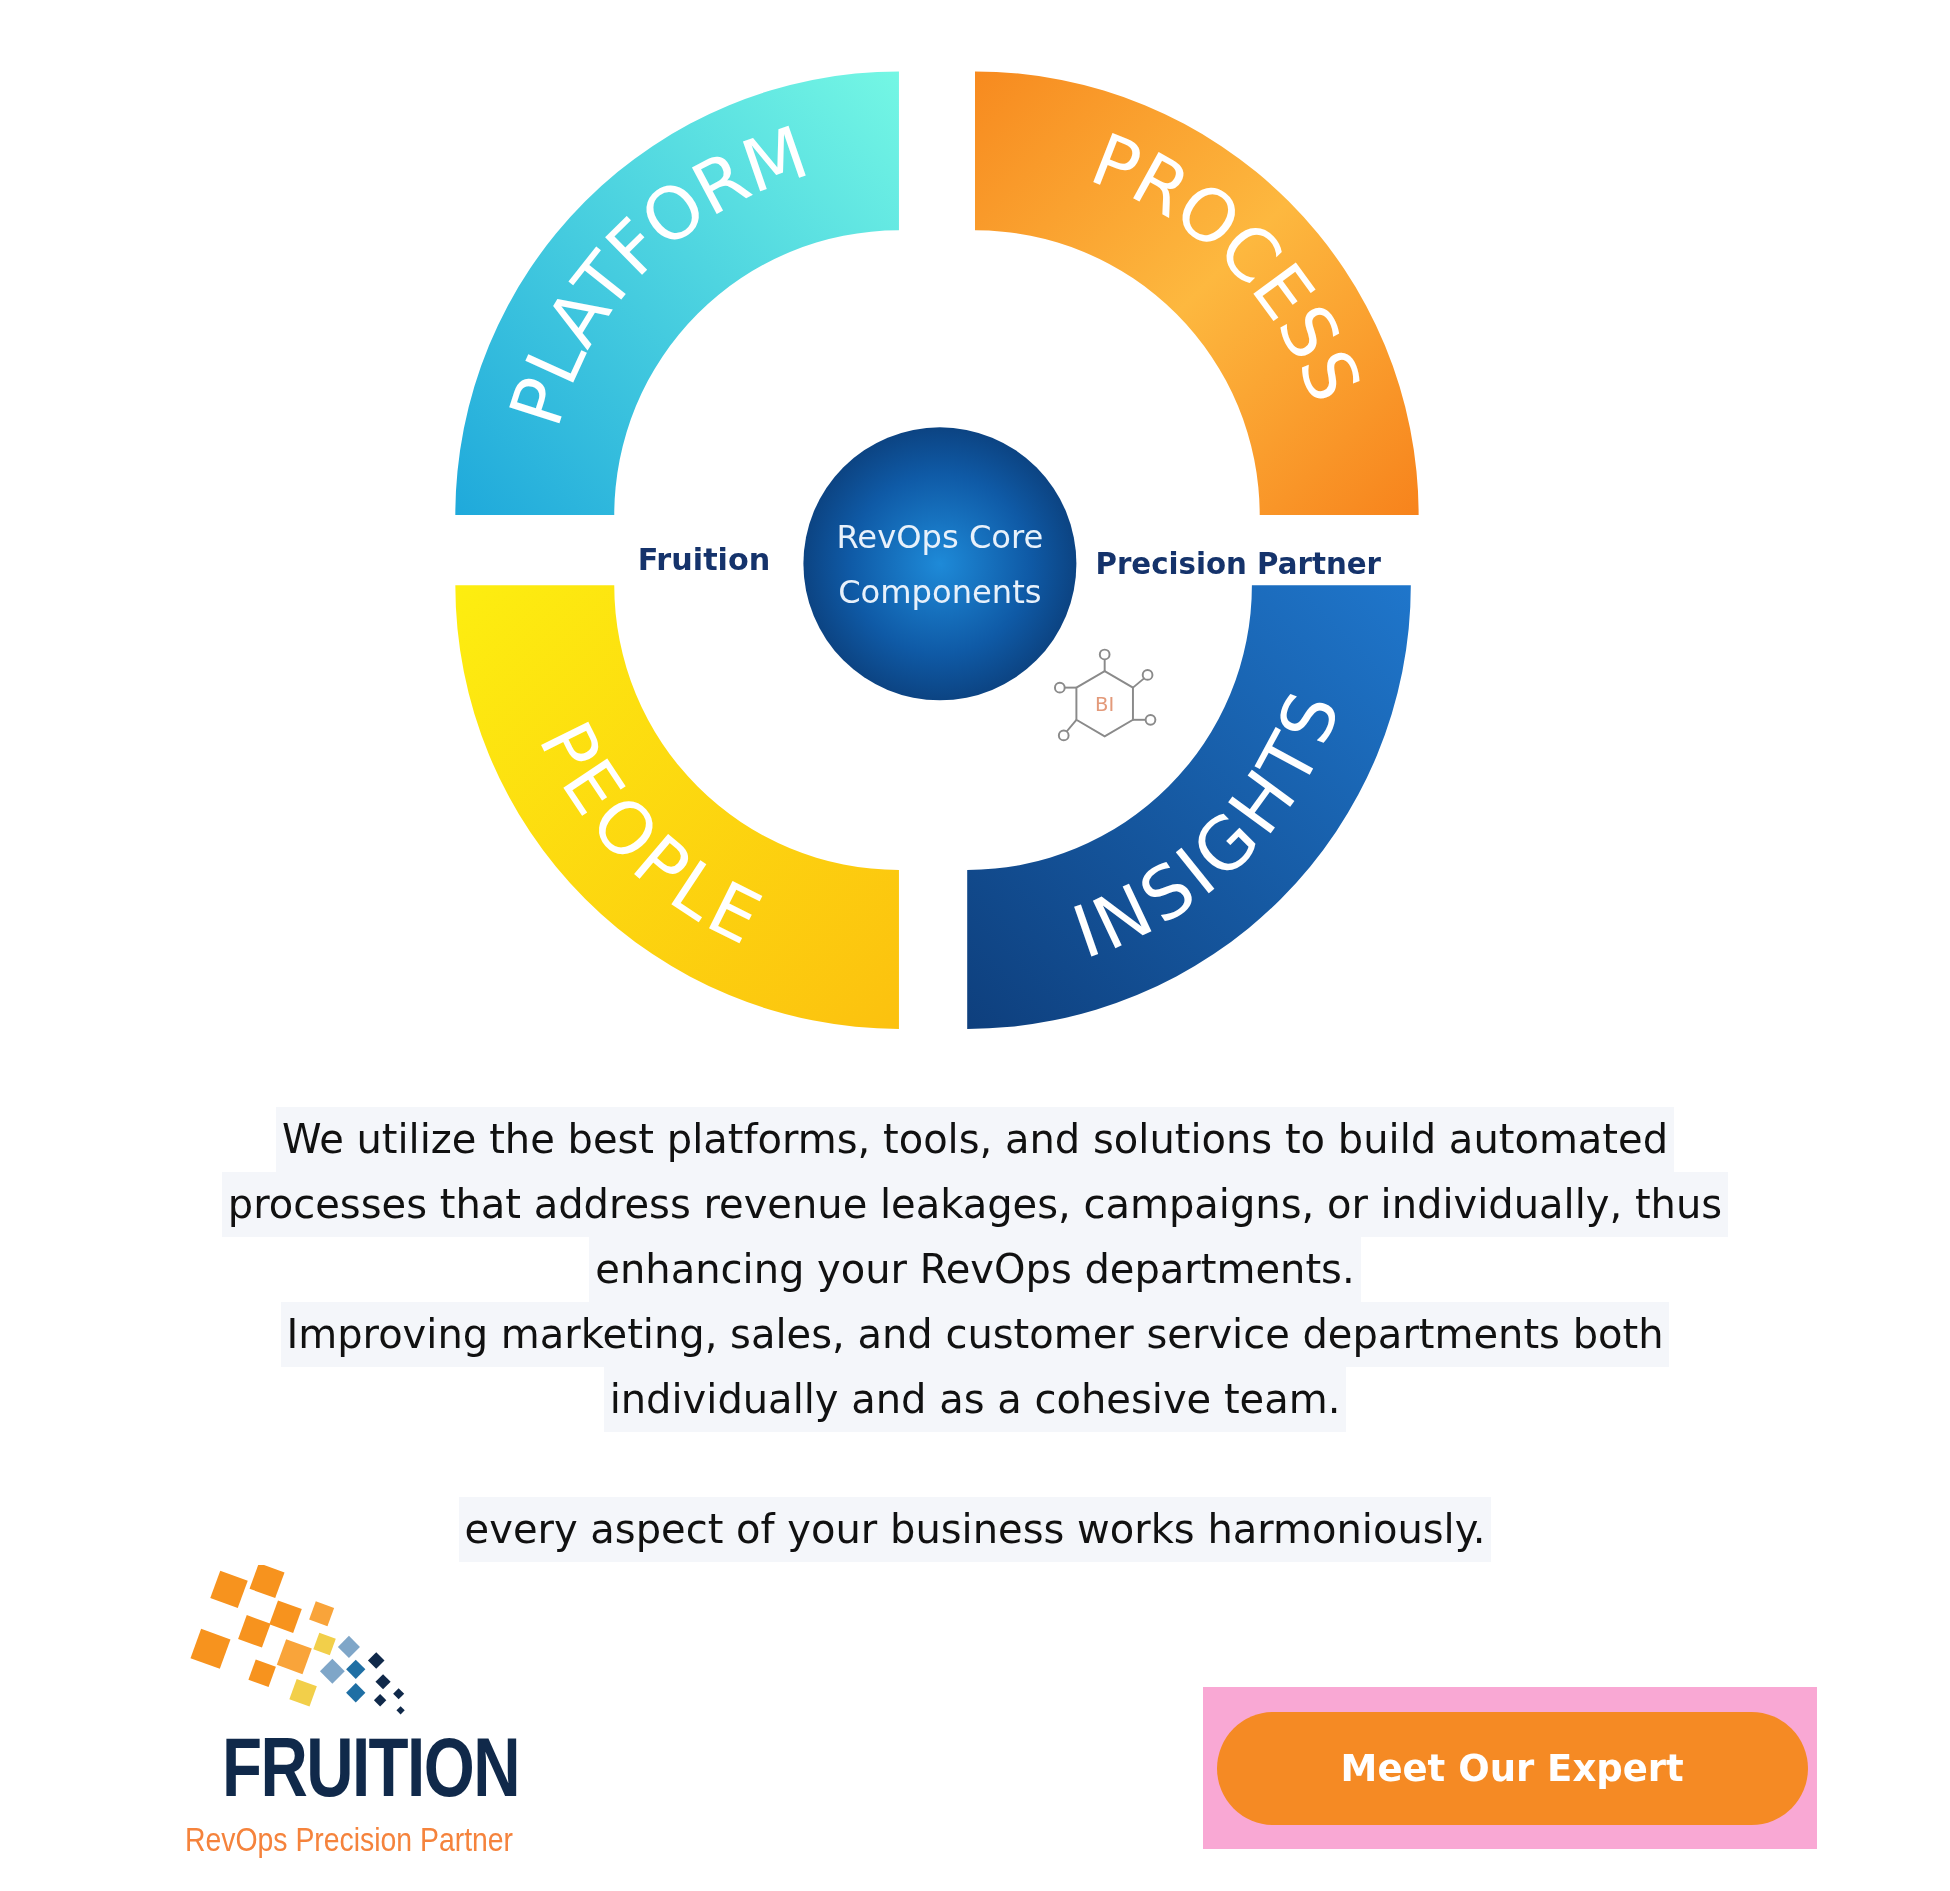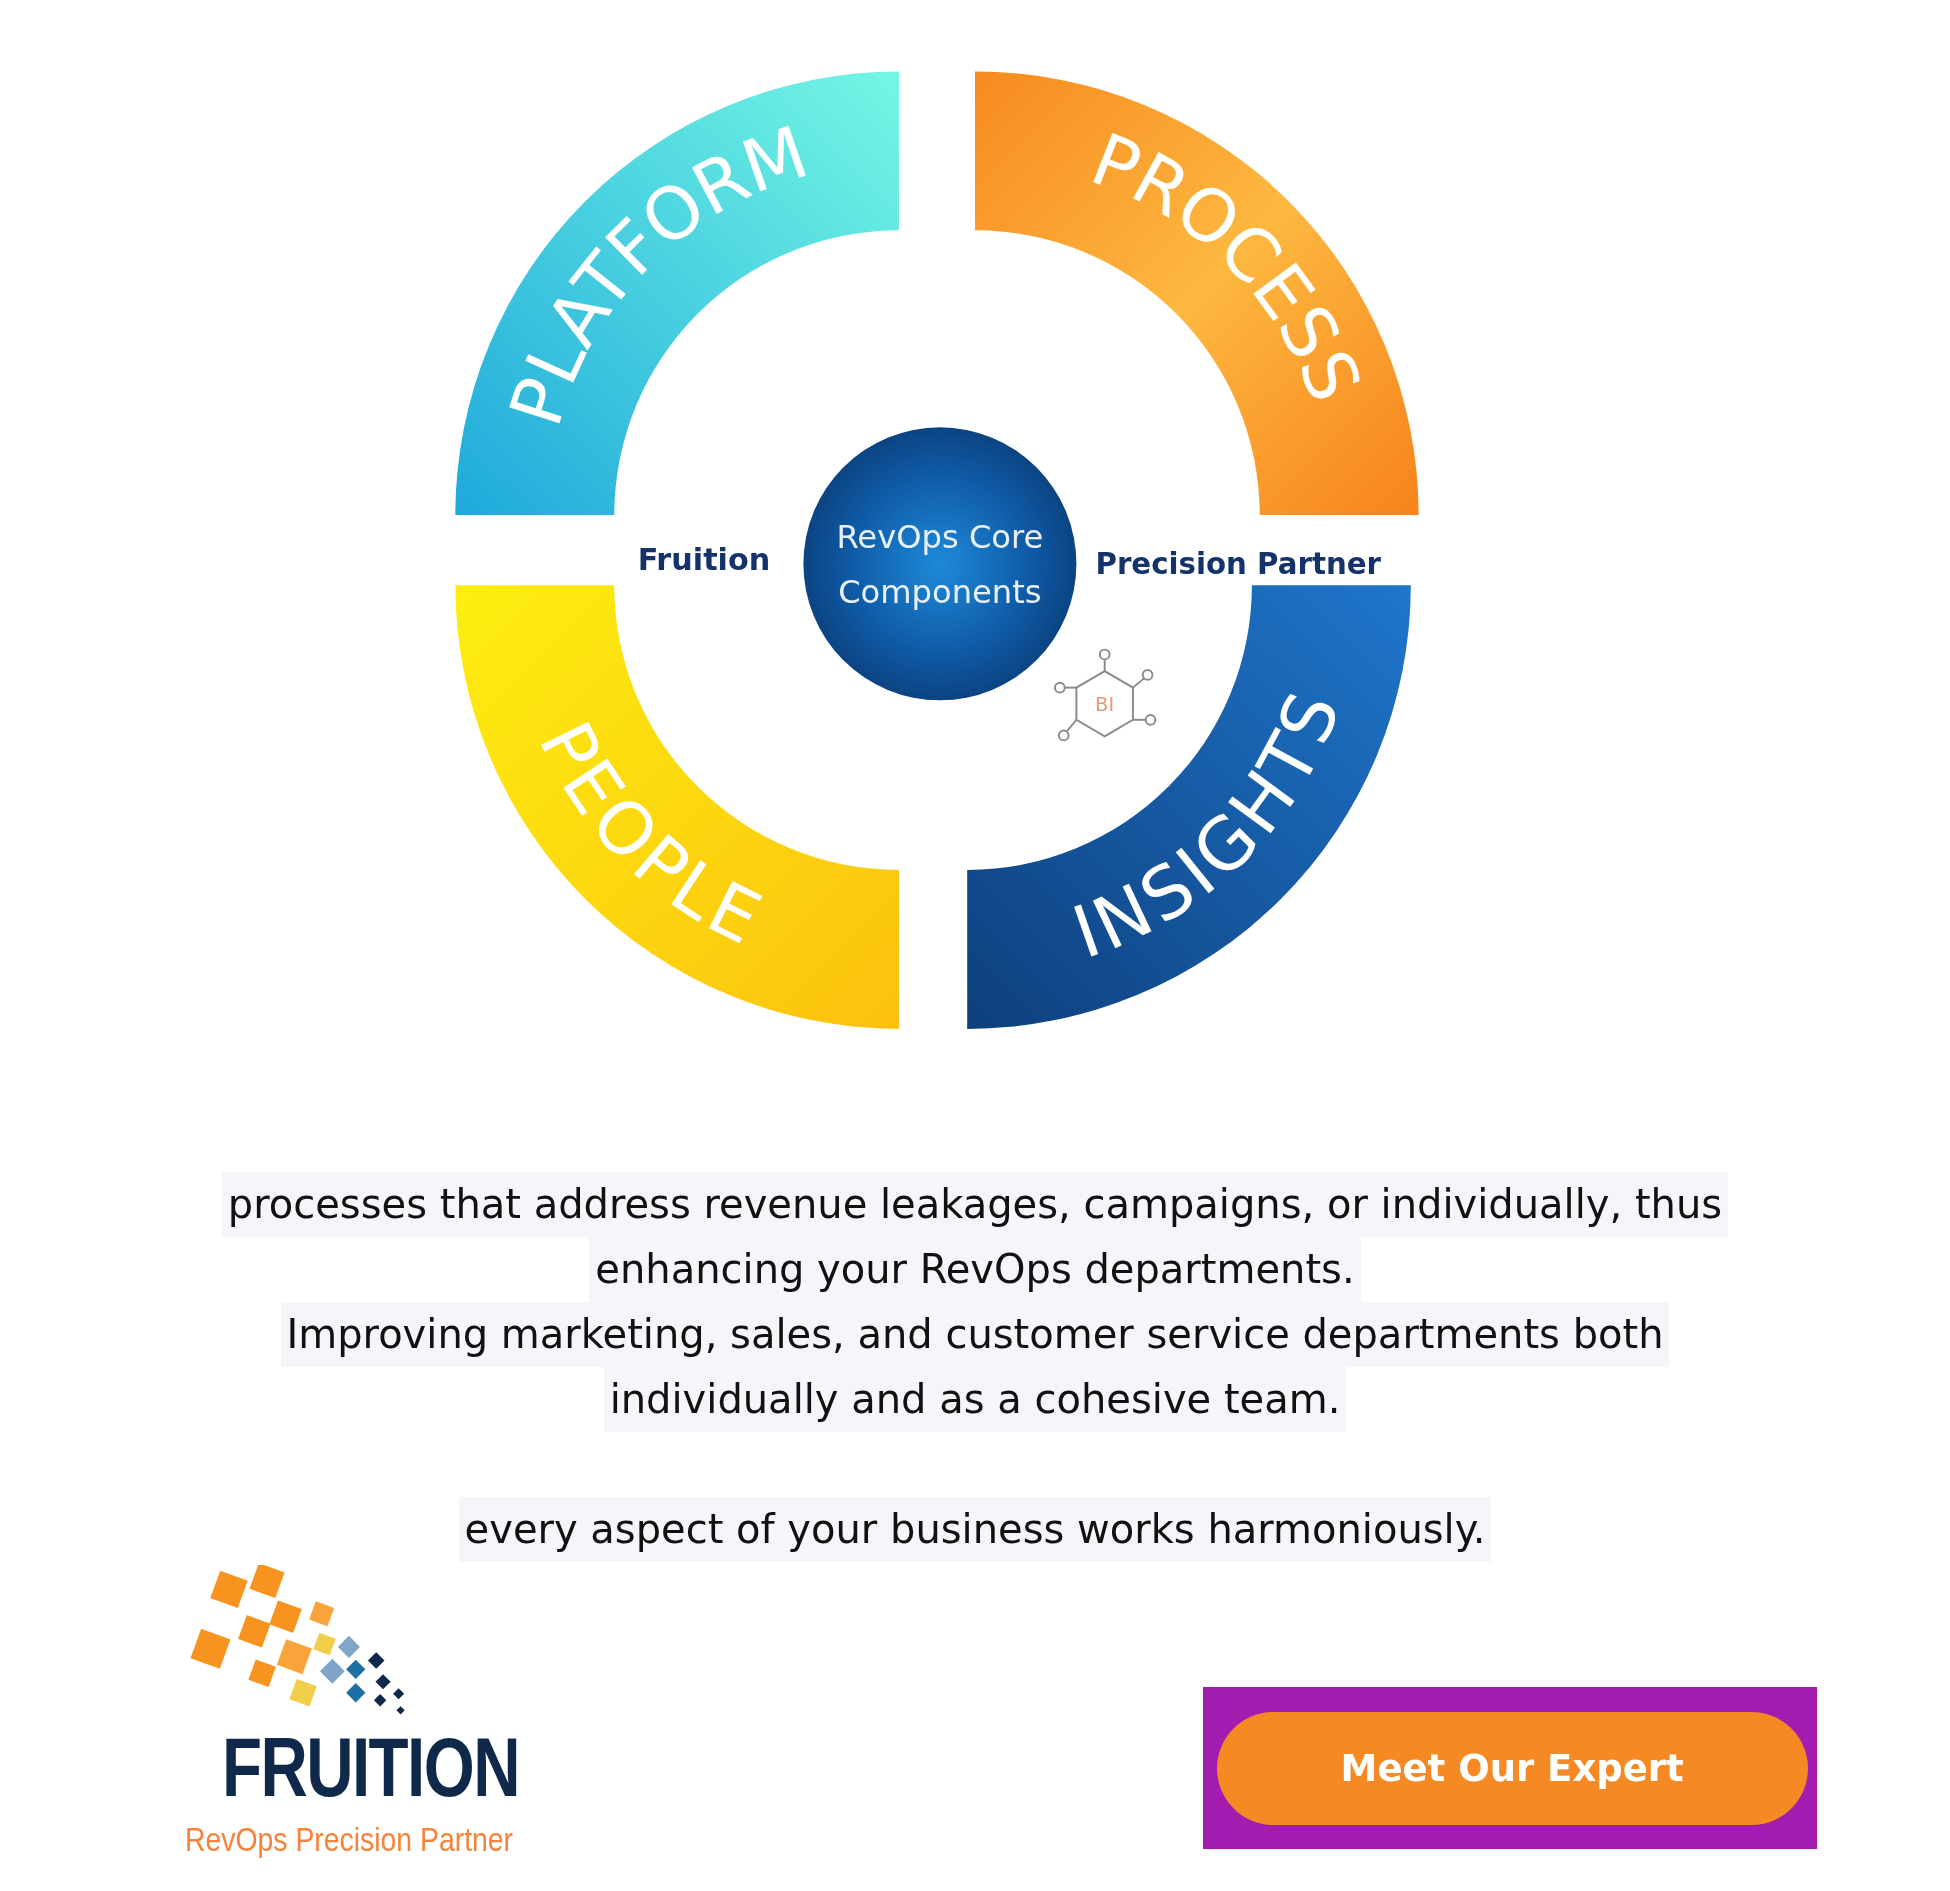--- a/index.html
+++ b/index.html
@@ -4,21 +4,21 @@
 <style>
   html, body { margin:0; padding:0; background:#ffffff; }
   body { width:1950px; height:1892px; position:relative; overflow:hidden; font-family:"Liberation Sans", sans-serif; }
   .diagram { position:absolute; left:0; top:0; width:1950px; height:1073px; }
   .desc { position:absolute; left:0; top:1107px; width:1950px; text-align:center; font-family:"DejaVu Sans", sans-serif; font-size:40px; color:#111; line-height:65px; }
   .desc .line { display:inline-block; background:#f4f6fa; padding:0 5.9px; white-space:nowrap; }
   .desc a { color:#3d7a8c; text-decoration:underline; text-decoration-thickness:2.9px; text-underline-offset:5.9px; }
   .logo { position:absolute; left:185px; top:1565px; width:322px; height:293px; }
   .logo-word { position:absolute; left:37px; top:154px; font-family:"Liberation Sans", sans-serif; font-weight:bold; font-size:84px; color:#10294a; letter-spacing:-2px; transform:scaleX(0.78); transform-origin:left top; }
   .logo-tag { position:absolute; left:0px; top:256px; font-family:"Liberation Sans Narrow","Liberation Sans", sans-serif; font-size:33px; color:#f5833c; transform:scaleX(0.86); transform-origin:left top; white-space:nowrap; }
-  .cta-wrap { position:absolute; left:1203px; top:1687px; width:614px; height:162px; background:#a21caf; }
+  .cta-wrap { position:absolute; left:1203px; top:1687px; width:614px; height:162px; background:#f9a8d4; }
   .cta { position:absolute; left:13.7px; top:25px; width:591px; height:113px; border-radius:57px; background:#f58a24; border:none; color:#fff; font-family:"DejaVu Sans", sans-serif; font-weight:bold; font-size:37px; cursor:pointer; }
 </style>
 </head>
 <body>
 
 <div class="diagram">
   <svg width="1950" height="1073" viewBox="0 0 2000 1100" xmlns="http://www.w3.org/2000/svg">
     <defs>
       <linearGradient id="gPlat" x1="0" y1="1" x2="1" y2="0">
         <stop offset="0" stop-color="#1fa9db"></stop>
@@ -94,21 +94,21 @@
       <line x1="1104" y1="705" x2="1092" y2="705"></line>
         <circle cx="1087" cy="705" r="5"></circle>
       <line x1="1104" y1="738" x2="1094" y2="750"></line>
         <circle cx="1091" cy="754" r="5"></circle>
       <text x="1133" y="729" text-anchor="middle" stroke="none" fill="#e39a7a" font-family="DejaVu Sans, sans-serif" font-size="20" id="biText">BI</text>
     </g>
   </svg>
 </div>
 
 <div class="desc">
-  <br>
+  <span class="line">We utilize the best platforms, tools, and solutions to build automated</span><br>
   <span class="line">processes that address revenue leakages, campaigns, or individually, thus</span><br>
   <span class="line">enhancing your RevOps departments.</span><br>
   <span class="line">Improving marketing, sales, and customer service departments both</span><br>
   <span class="line">individually and as a cohesive team.</span><br>
   <br>
   <span class="line">every aspect of your business works harmoniously.</span>
 </div>
 
 <div class="logo">
   <svg width="322" height="156" viewBox="0 0 330 160">

